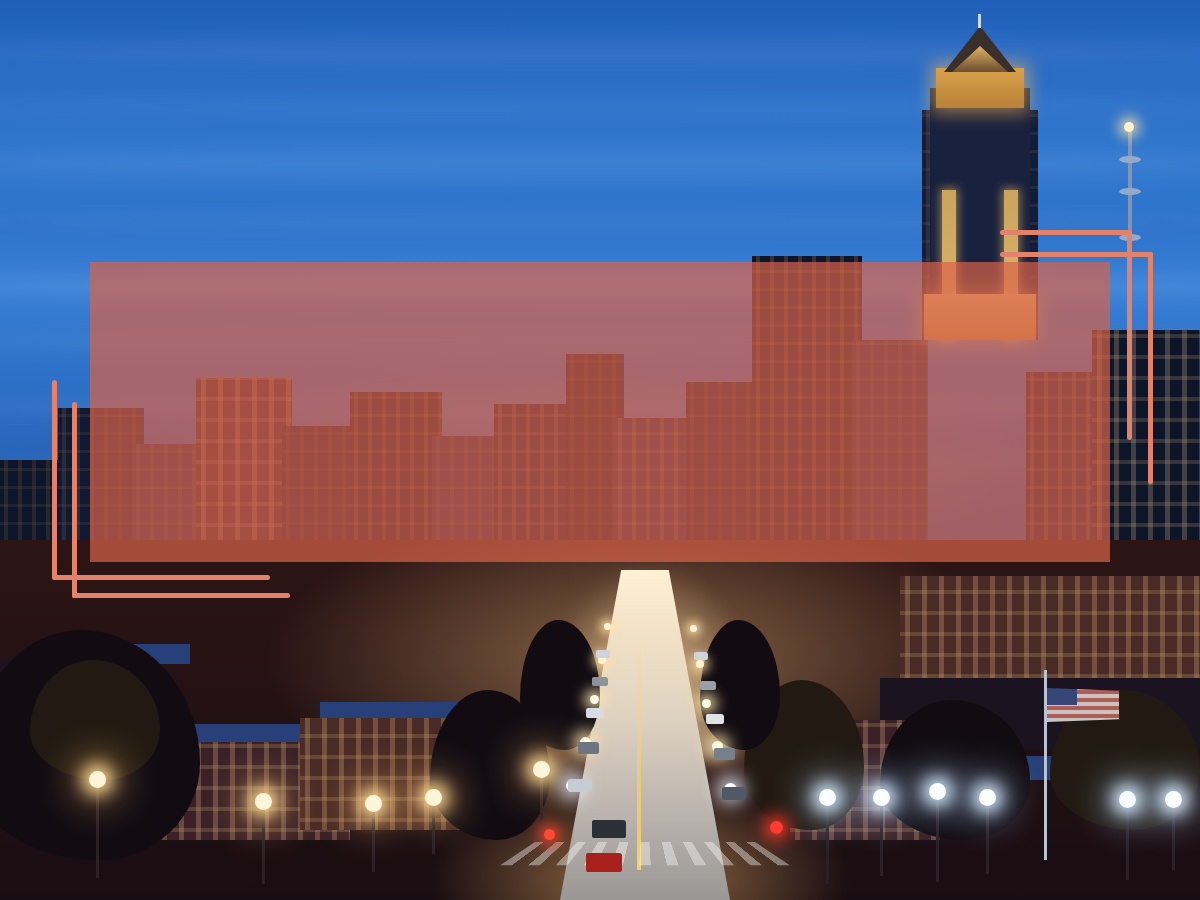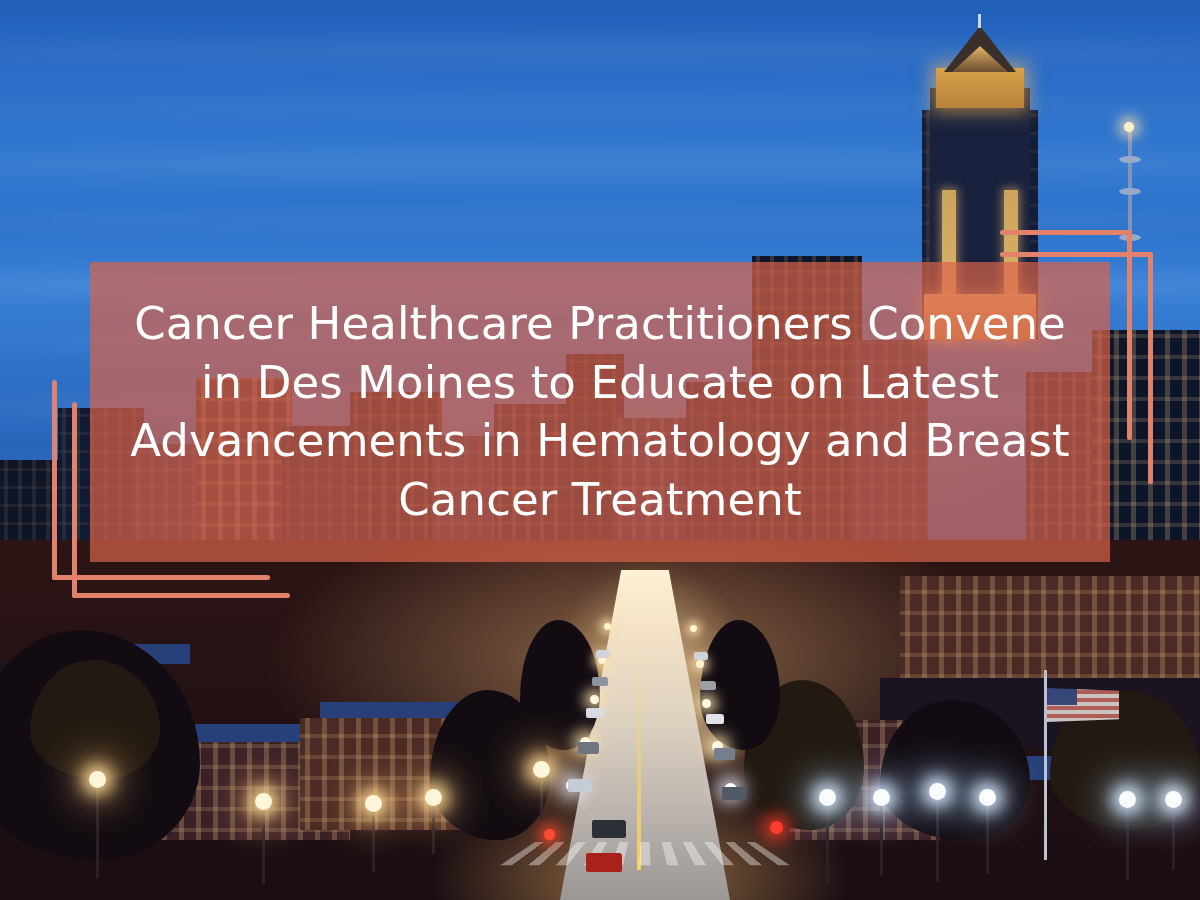--- a/index.html
+++ b/index.html
@@ -363,17 +363,14 @@
 
   <div class="bracket" style="left:1000px;top:230px;width:160px;height:260px;">
     <div class="bline" style="left:0;top:0;width:132px;height:5px;"></div>
     <div class="bline" style="left:127px;top:0;width:5px;height:210px;"></div>
     <div class="bline" style="left:0;top:22px;width:153px;height:5px;"></div>
     <div class="bline" style="left:148px;top:22px;width:5px;height:232px;"></div>
   </div>
 
   <div class="overlay"></div>
 
-  <div class="headline">
-    <h1>Cancer Healthcare Practitioners Convene in Des Moines to Educate on Latest Advancements in Hematology and Breast Cancer Treatment</h1>
-  </div>
 
 </div>
 
 </body></html>

